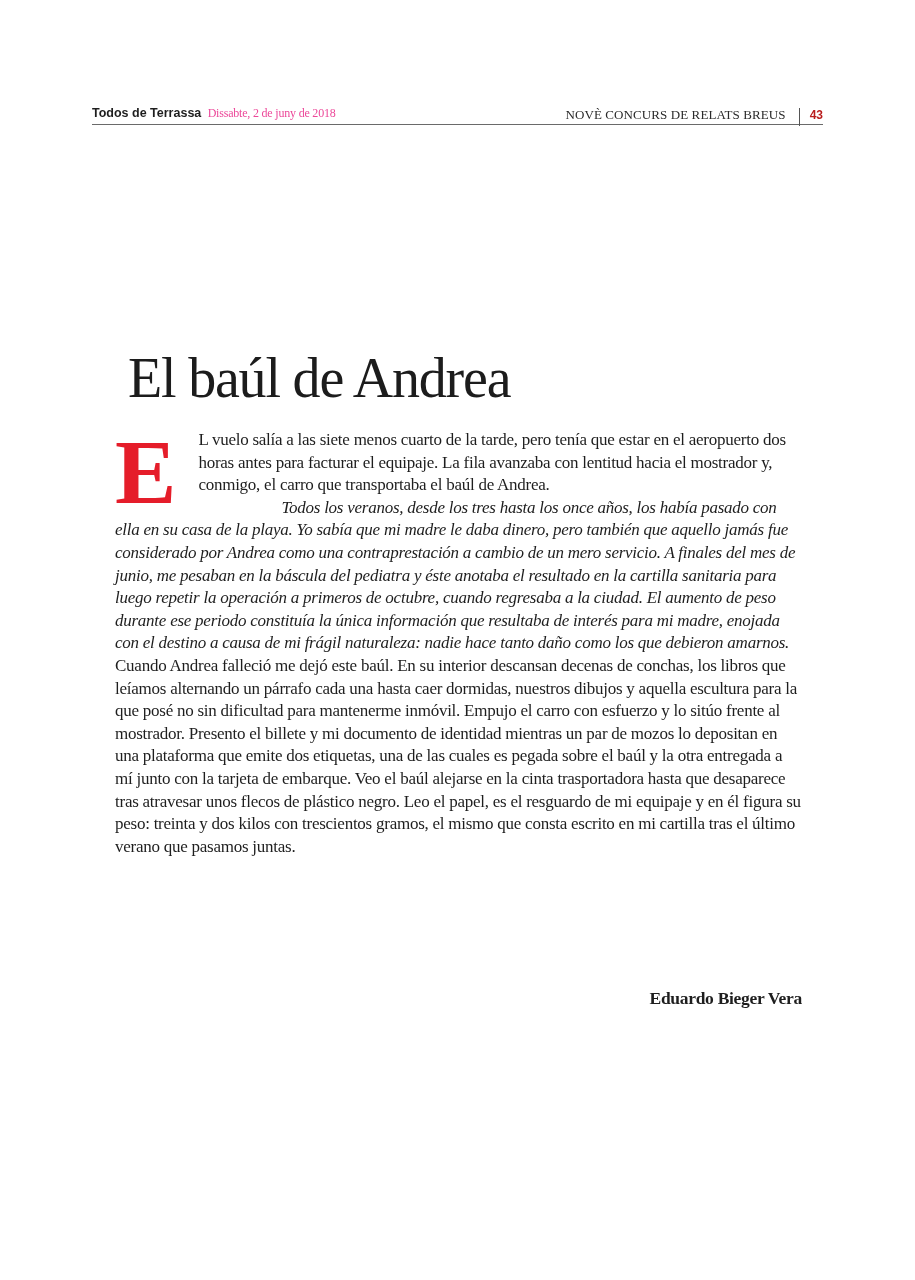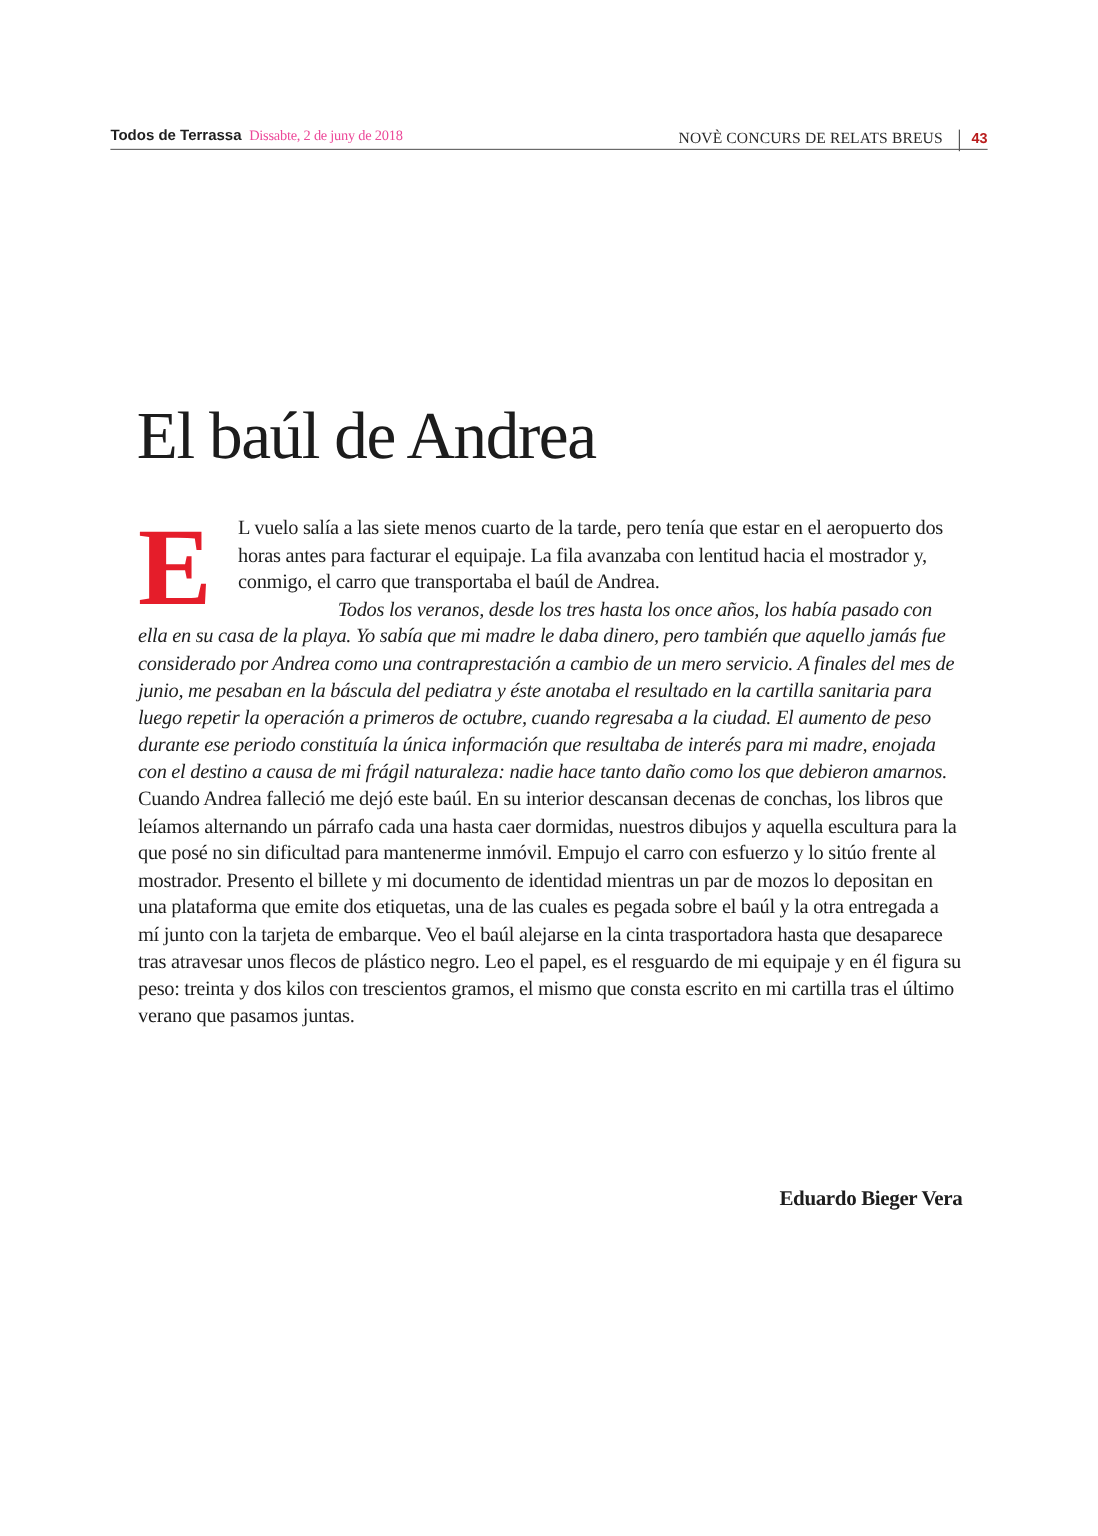--- a/index.html
+++ b/index.html
@@ -11,21 +11,21 @@
     }
     .header-left { position: absolute; left: 0; top: 2px; font-size: 12px; white-space: nowrap; }
     .paper-name { font-weight: bold; font-size: 12.5px; color: #1e1e1e; }
     .issue-date { font-family: "Liberation Serif", serif; font-size: 12px; color: #ec4899; margin-left: 3px; letter-spacing: -0.2px; }
     .header-right { position: absolute; right: 0; top: 2px; white-space: nowrap; display: flex; align-items: center; }
     .section-name { font-family: "Liberation Serif", serif; font-size: 13px; color: #2a2a2a; letter-spacing: 0.1px; }
     .separator { display: inline-block; width: 1px; height: 18px; background: #555; margin: 0 10px 0 13px; position: relative; top: 2px; }
     .page-number { font-weight: bold; font-size: 12px; color: #b91c1c; }
 
     .title {
-      position: absolute; left: 114px; top: 332px; margin: 0;
+      position: absolute; left: 114px; top: 332px; margin: 14px;
       font-family: "Liberation Serif", serif; font-weight: normal;
       font-size: 56px; letter-spacing: -1.2px; color: #1c1c1c; white-space: nowrap;
     }
 
     .article {
       position: absolute; left: 115px; top: 429px; width: 688px;
       font-family: "Liberation Serif", serif; font-size: 17px; line-height: 22.6px;
       color: #1e1e1e; letter-spacing: -0.25px;
     }
     .para { margin: 0; }

